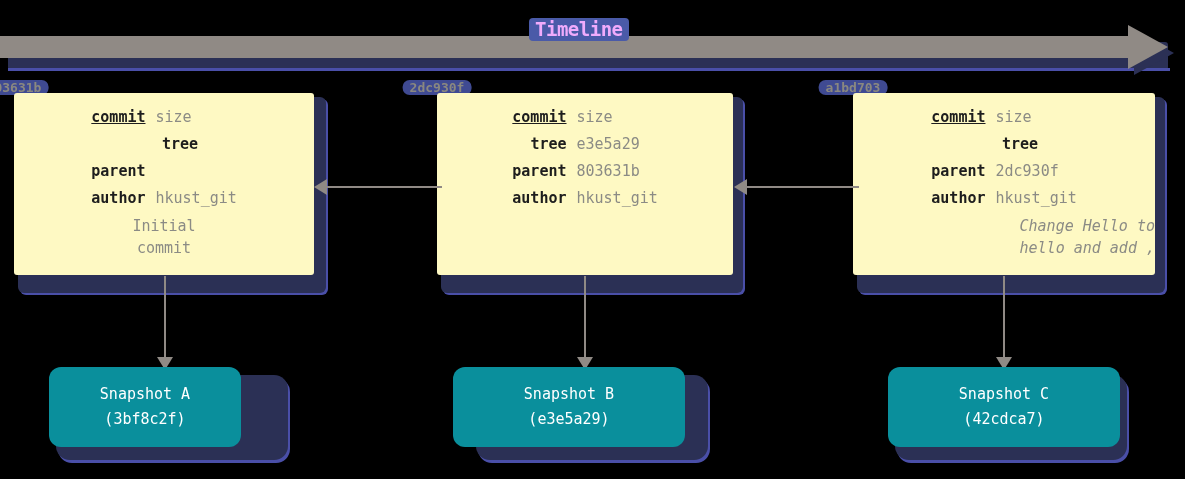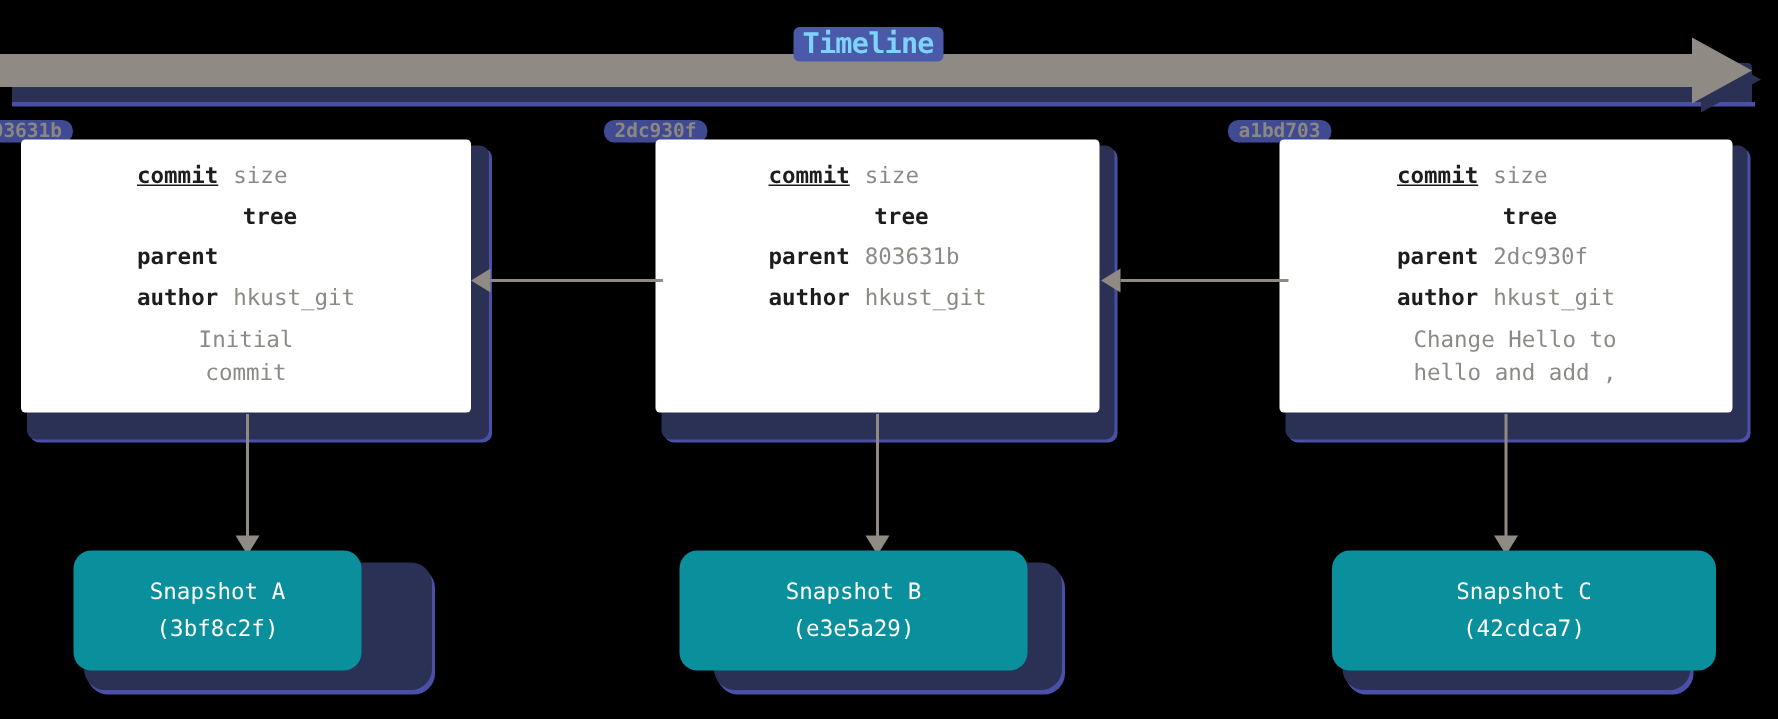--- a/index.html
+++ b/index.html
@@ -14,43 +14,43 @@
              background:#4a4fa8;}
   .tl-bar{position:absolute;left:0px;top:36px;width:1140px;height:22px;
           background:#908a85;}
   .tl-head{position:absolute;left:1128px;top:25px;width:0;height:0;
            border-top:22px solid transparent;border-bottom:22px solid transparent;
            border-left:40px solid #908a85;}
   .tl-head-sh{position:absolute;left:1134px;top:31px;width:0;height:0;
            border-top:22px solid transparent;border-bottom:22px solid transparent;
            border-left:40px solid #2b3055;}
   .tl-title{position:absolute;left:529px;top:18px;
-            font-size:19px;font-weight:bold;color:#7dd3fc;
+            font-size:19px;font-weight:bold;color:#f0abfc;
             background:#4a5aa8;padding:1px 6px;border-radius:4px;
             letter-spacing:-0.5px;line-height:21px;}
 
   
   .node{position:absolute;}
   .node .badge{position:absolute;top:0px;left:50%;transform:translateX(-50%);
         font-size:13px;font-weight:bold;color:#8a8880;
         background:#3f4a92;border-radius:7px;padding:0px 7px;line-height:15px;
         white-space:nowrap;}
   .card-sh{position:absolute;background:#2b3055;border-radius:6px;}
   .card-glow{position:absolute;background:#4a4fa8;border-radius:6px;}
-  .card{position:absolute;background:#ffffff;border-radius:3px;
+  .card{position:absolute;background:#fef9c3;border-radius:3px;
         box-sizing:border-box;padding-top:11px;}
   .row{display:flex;justify-content:center;align-items:baseline;
        font-size:15px;line-height:27px;}
   .row .k{font-weight:bold;color:#1d1d1d;text-align:right;
           width:78px;padding-right:10px;}
   .row .k.ul{text-decoration:underline;}
   .row .v{color:#8b8b85;width:105px;text-align:left;}
   .msg{color:#8b8b85;font-size:15px;line-height:22px;text-align:center;
        padding-top:3px;white-space:pre-line;}
-  .msg.left{text-align:center;padding-left:78px;}
+  .msg.left{text-align:right;padding-left:78px;font-style:italic;}
 
   
   .h-conn{position:absolute;height:2px;background:#908a85;}
   .h-head{position:absolute;width:0;height:0;
           border-top:8px solid transparent;border-bottom:8px solid transparent;
           border-right:13px solid #908a85;}
   .v-conn{position:absolute;width:2px;background:#908a85;}
   .v-head{position:absolute;width:0;height:0;
           border-left:8px solid transparent;border-right:8px solid transparent;
           border-top:13px solid #908a85;}
@@ -105,20 +105,21 @@
     <div class="badge">2dc930f</div>
     <div class="card-glow" style="left:6px;top:19px;width:302px;height:196px;"></div>
     <div class="card-sh" style="left:4px;top:17px;width:302px;height:196px;"></div>
     <div class="card" style="left:0px;top:13px;width:296px;height:182px;">
       <div class="row">
         <span class="k ul">commit</span>
         <span class="v">size</span>
       </div>
       <div class="row">
         <span class="k">tree</span>
+        <span class="v">e3e5a29</span>
       </div>
       <div class="row">
         <span class="k">parent</span>
         <span class="v">803631b</span>
       </div>
       <div class="row">
         <span class="k">author</span>
         <span class="v">hkust_git</span>
       </div>
     </div>
@@ -178,19 +179,19 @@
     <div class="snap-sh" style="left:476px;top:375px;width:232px;height:85px;"></div>
     <div class="snap" style="left:453px;top:367px;width:232px;height:80px;">
       <span>Snapshot B</span>
       <span>(e3e5a29)</span>
     </div>
   </div>
 
   <div>
     <div class="snap-glow" style="left:897px;top:378px;width:232px;height:85px;"></div>
     <div class="snap-sh" style="left:895px;top:375px;width:232px;height:85px;"></div>
-    <div class="snap" style="left:888px;top:367px;width:256px;height:80px;">
+    <div class="snap" style="left:888px;top:367px;width:232px;height:80px;">
       <span>Snapshot C</span>
       <span>(42cdca7)</span>
     </div>
   </div>
 
 </div>
 
 </body></html>

